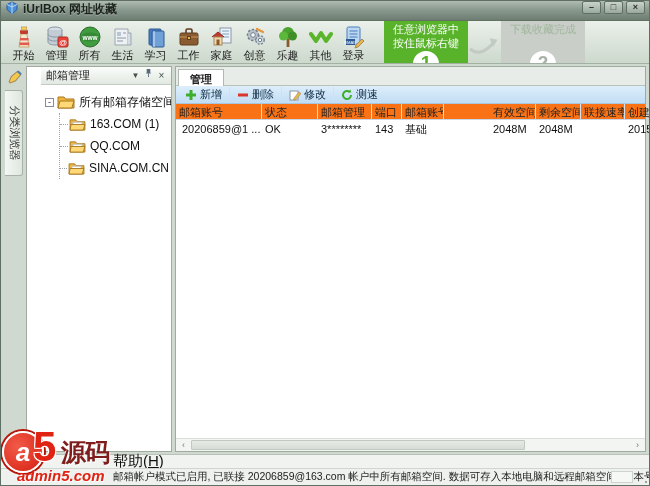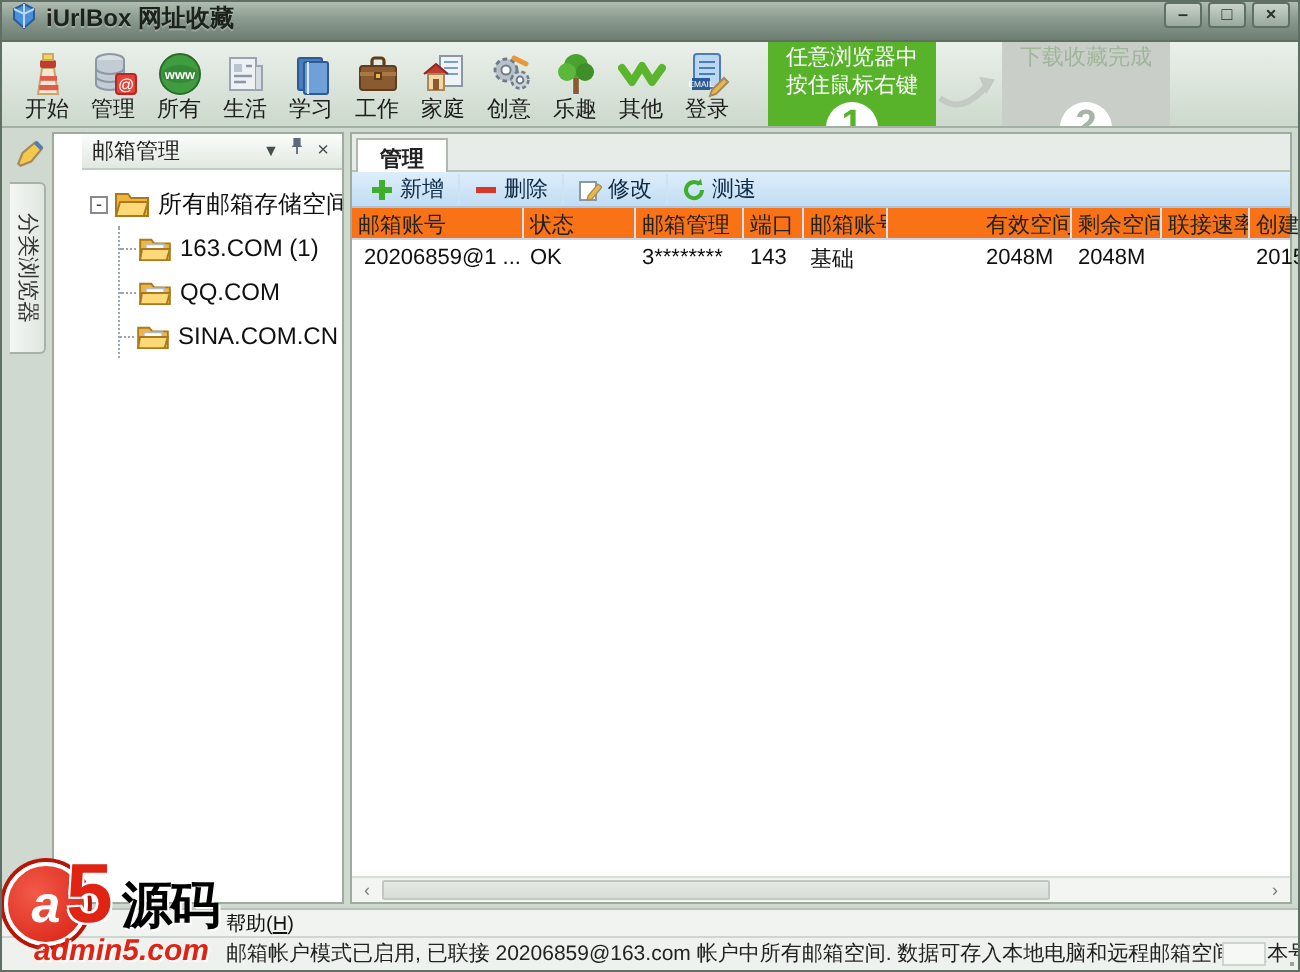--- a/index.html
+++ b/index.html
@@ -84,39 +84,39 @@
 
   .hscroll { height:13px; display:flex; background:#f2f5f2; border-top:1px solid #d9dfd9; }
   .harr { width:15px; height:100%; display:flex; align-items:center; justify-content:center;
     font-size:9px; color:#6f7d72; background:#f2f5f2; }
   .htrack { flex:1; position:relative; }
   .hthumb { position:absolute; left:0; top:1px; bottom:1px; width:76%;
     background:linear-gradient(#e6eae6,#d6dcd6); border:1px solid #c0c8c0; border-radius:1px; }
 
   
   .menustrip { height:14px; background:#f0f3f0; border-top:1px solid #b9c2b9; display:flex;
-    align-items:center; padding-left:112px; font-size:10px; color:#111; }
+    align-items:center; padding-left:112px; font-size:15px; color:#111; }
   .menustrip u { text-decoration:underline; }
   .statusbar { height:17px; background:#eef1ee; border-top:1px solid #cfd6cf; display:flex;
     align-items:center; padding-left:112px; font-size:10.5px; color:#222; white-space:nowrap;
     overflow:hidden; position:relative; }
   .statuspane { position:absolute; right:16px; top:2px; width:22px; height:12px;
     border:1px solid #cdd3cd; background:#f6f8f6; }
   .grip { position:absolute; right:2px; bottom:2px; width:2px; height:2px; background:#9aa59a;
     box-shadow:-4px 4px 0 #9aa59a, 0 4px 0 #9aa59a, -8px 8px 0 #9aa59a, -4px 8px 0 #9aa59a, 0 8px 0 #9aa59a; }
 
   
   .watermark { position:absolute; left:0; top:429px; width:114px; height:56px; z-index:50; }
   .wm-circle { position:absolute; left:1px; top:1px; width:42px; height:42px; border-radius:50%;
     background:radial-gradient(circle at 35% 35%, #f25a48, #d61f12); border:2px solid #fff;
     box-shadow:0 0 0 2px #b81408; color:#fff; font-size:26px; font-weight:bold; font-style:italic;
     text-align:center; line-height:38px; }
   .wm-five { position:absolute; left:32px; top:-7px; font-size:42px; font-weight:bold; color:#e02313;
     text-shadow:-1px -1px 0 #fff,1px -1px 0 #fff,-1px 1px 0 #fff,1px 1px 0 #fff; }
-  .wm-name { position:absolute; left:60px; top:6px; font-size:25px; font-weight:900; color:#000000;
+  .wm-name { position:absolute; left:60px; top:6px; font-size:25px; font-weight:900; color:#7f1d1d;
     letter-spacing:-1px; text-shadow:1px 1px 0 #fff; }
   .wm-site { position:absolute; left:16px; top:37px; font-size:15px; font-weight:bold;
     font-style:italic; color:#e02313; text-shadow:1px 1px 0 #fff; letter-spacing:0; }
 </style>
 </head>
 <body>
 
 <div class="win">
 
   <div class="titlebar">

